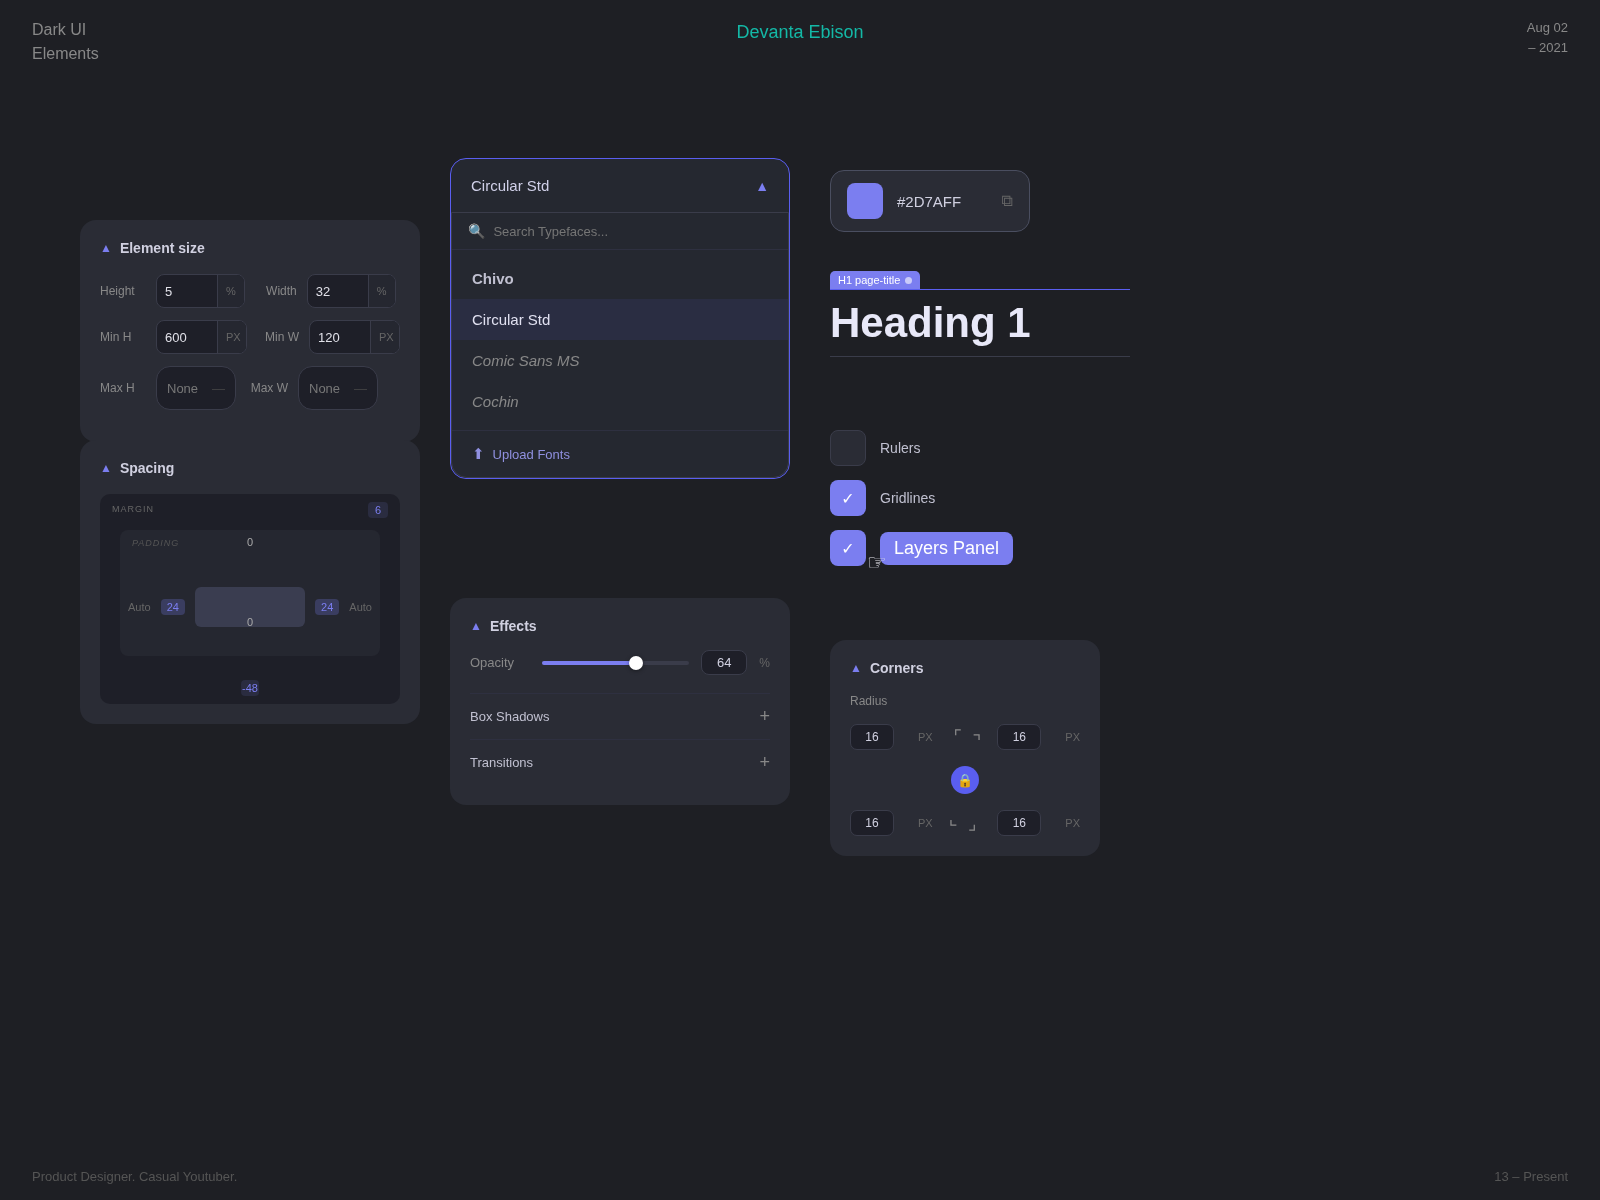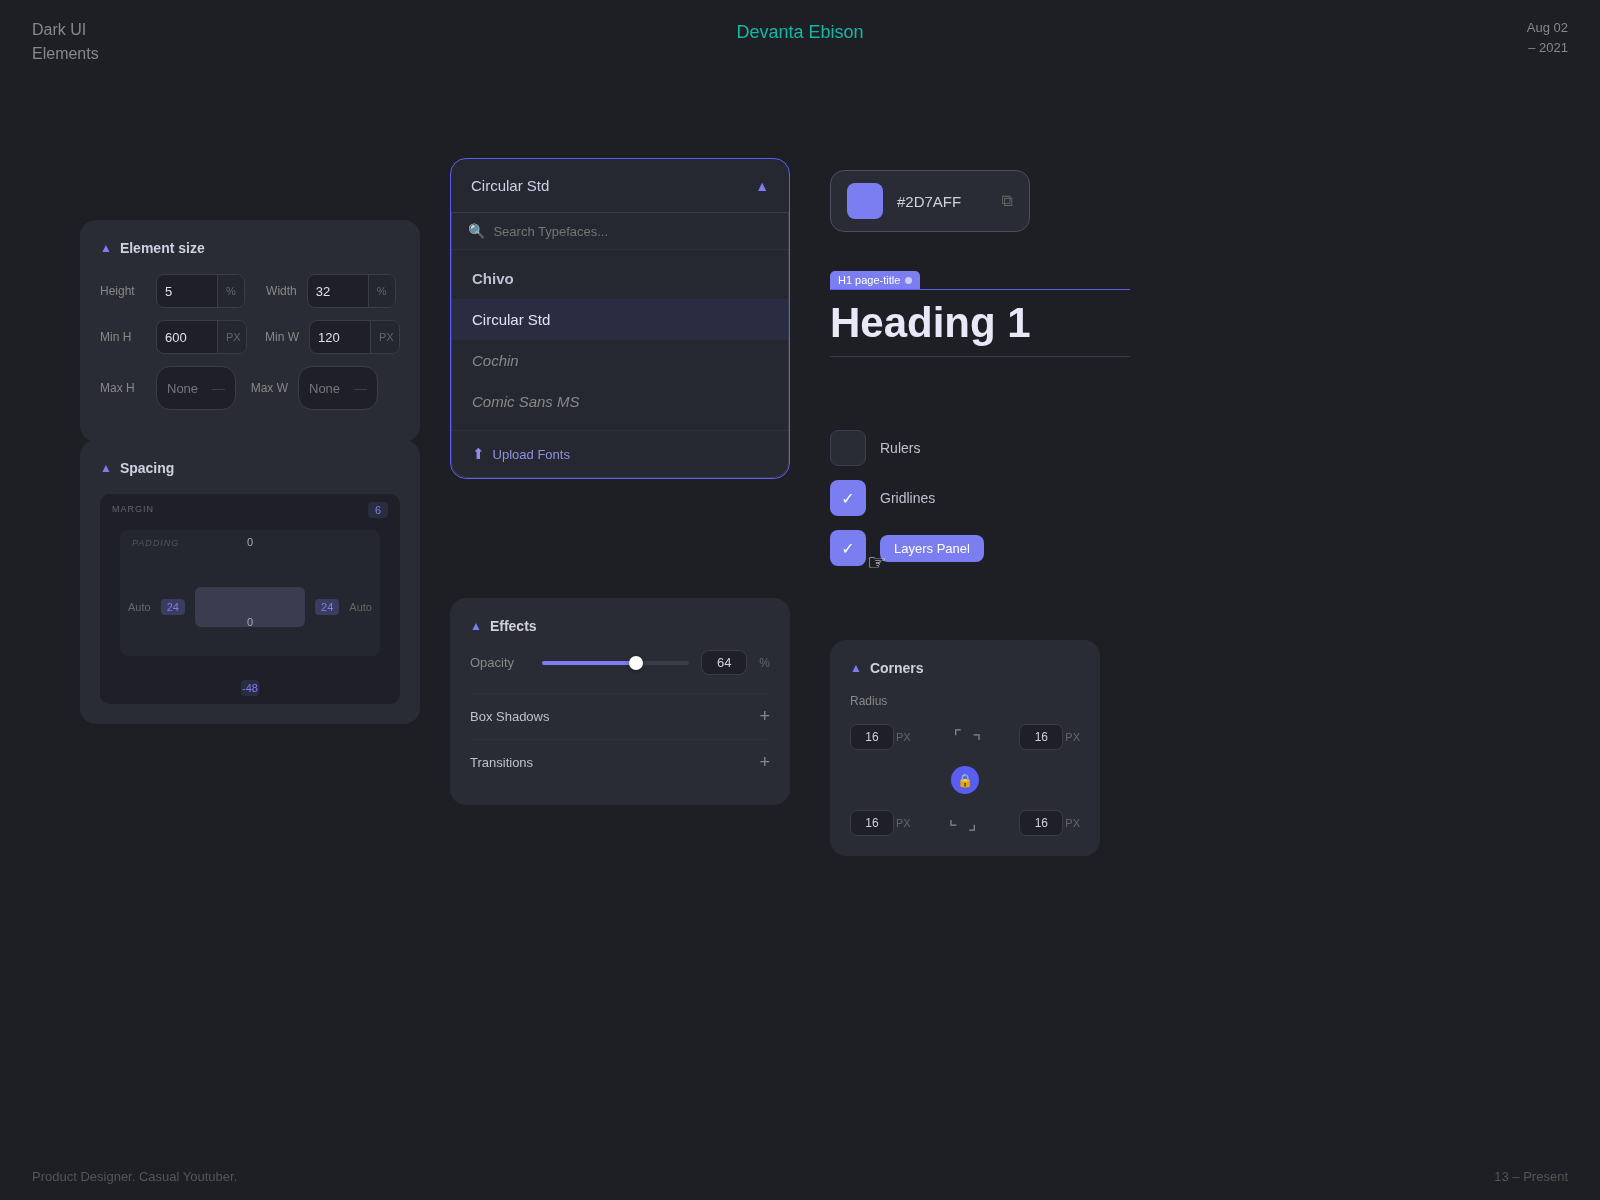--- a/index.html
+++ b/index.html
@@ -387,21 +387,21 @@
     .toggle-check { color: #fff; font-size: 16px; }
     .toggle-label {
       font-size: 14px;
       color: #c0c0d0;
     }
     .layers-panel-badge {
       background: #7b7ef0;
       color: #fff;
       padding: 6px 14px;
       border-radius: 8px;
-      font-size: 13px;
+      font-size: 18px;
     }
 
     
     .effects-panel {
       left: 450px;
       top: 598px;
       width: 340px;
     }
     .section-header {
       display: flex;
@@ -473,21 +473,21 @@
       width: 270px;
     }
     .radius-label {
       font-size: 12px;
       color: #888;
       margin-bottom: 16px;
     }
     .corner-row {
       display: flex;
       align-items: center;
-      gap: 2px;
+      gap: 24px;
     }
     .corner-input {
       background: #1e1f28;
       border: 1.5px solid #3a3c4a;
       border-radius: 7px;
       padding: 5px 8px;
       font-size: 12px;
       color: #d0d0e0;
       width: 44px;
       text-align: center;
@@ -624,22 +624,22 @@
   </div>
 
   <div class="font-dropdown">
     <div class="font-search-row">
       <span class="font-search-icon">🔍</span>
       <input class="font-search-input" placeholder="Search Typefaces..." style="">
     </div>
     <div class="font-list">
       <div class="font-item" style="font-weight:700;">Chivo</div>
       <div class="font-item selected">Circular Std</div>
+      <div class="font-item italic">Comic Sans MS</div>
       <div class="font-item italic">Cochin</div>
-      <div class="font-item italic">Comic Sans MS</div>
     </div>
     <div class="font-upload-row">
       <span style="font-size:15px;">⬆</span>
       <span>Upload Fonts</span>
     </div>
   </div>
 </div>
 
 <div class="color-panel">
   <div class="color-swatch"></div>

